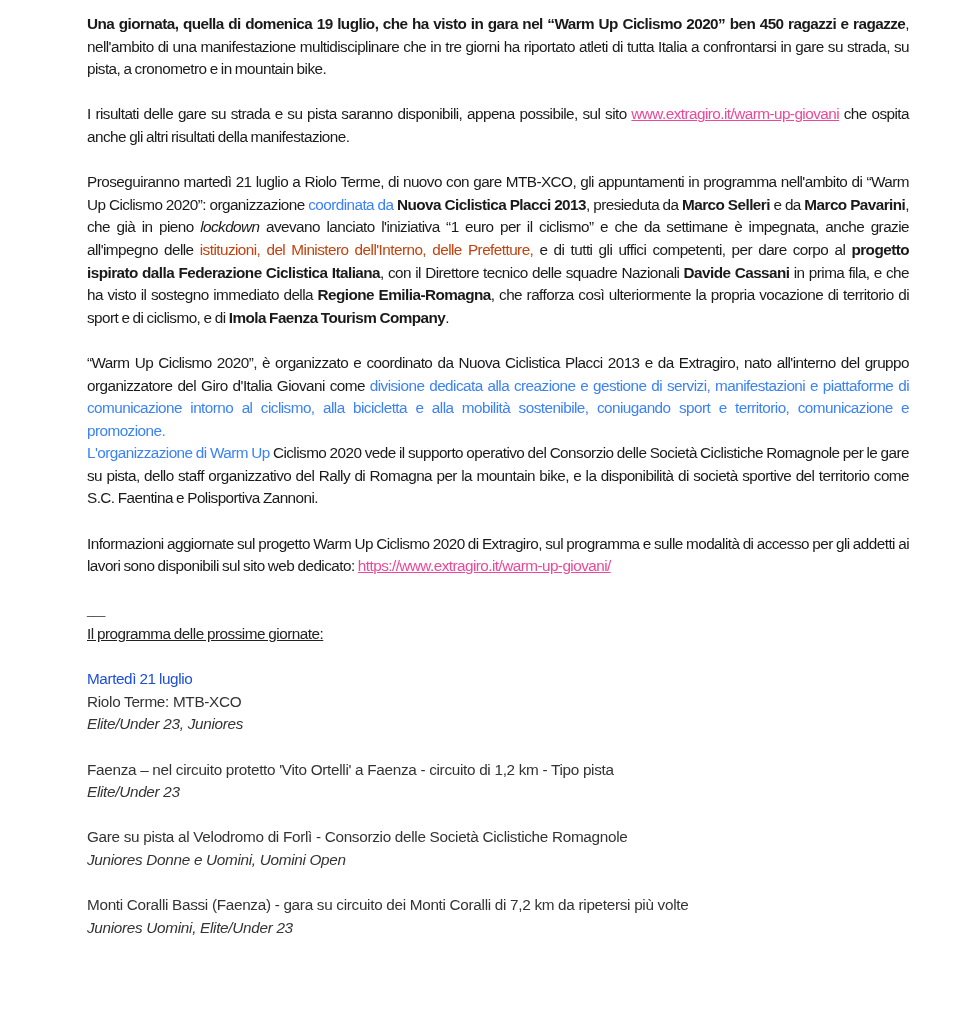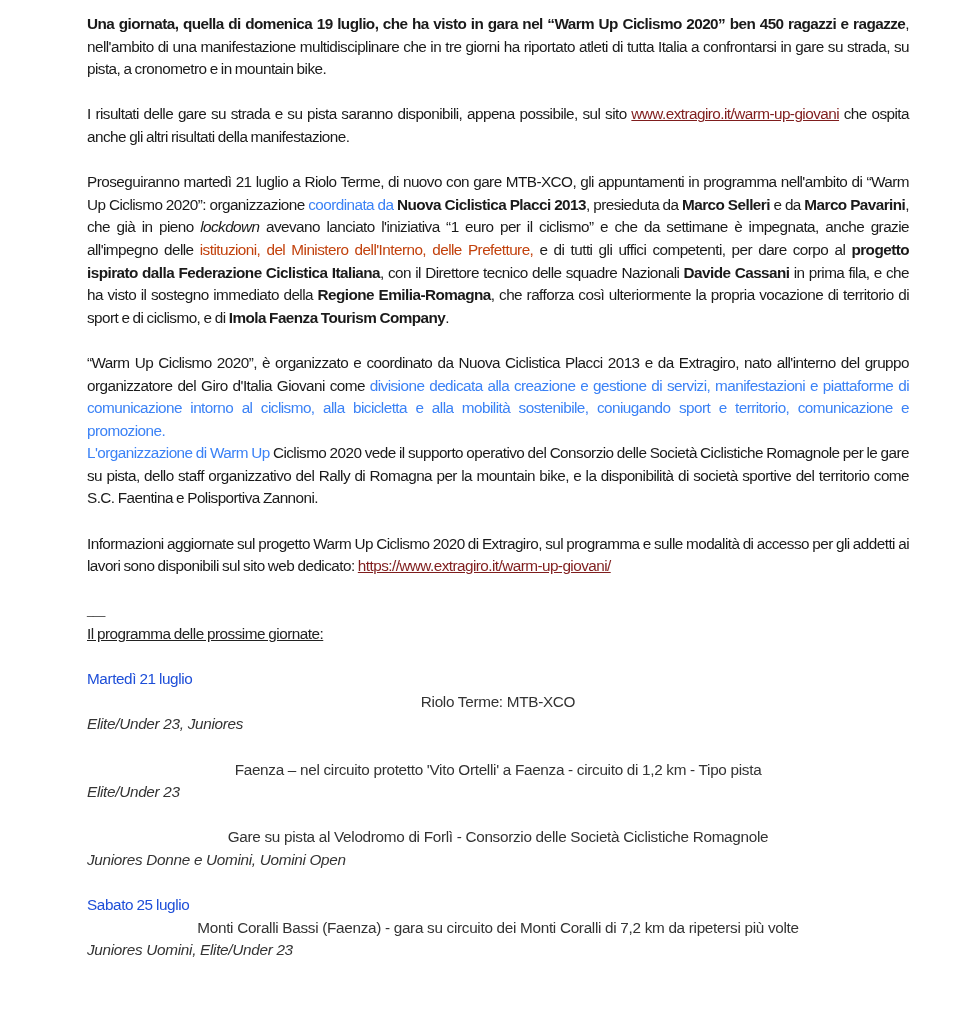--- a/index.html
+++ b/index.html
@@ -31,21 +31,21 @@
   .cond {
     font-stretch: condensed;
     letter-spacing: -0.55px;
     word-spacing: -0.5px;
   }
   .gap { height: 22.6px; }
   b, .b { font-weight: bold; }
   .dark { color: #3b82f6; }
   .light { color: #c2410c; }
   a.link {
-    color: #7f1d1d;
+    color: #ec4899;
   }
   .dash-line {
     font-size: 11px;
     line-height: 22.6px;
     margin: 0;
   }
   .prog-title {
     font-size: 15.3px;
     line-height: 22.6px;
     text-decoration: underline;
@@ -59,21 +59,20 @@
     color: #1d4ed8;
     letter-spacing: -0.4px;
     margin: 0;
   }
   .event {
     font-size: 15.3px;
     line-height: 22.6px;
     color: #333;
     margin: 0;
     letter-spacing: -0.3px;
-    text-align: center;
   }
   .cat {
     font-size: 15.3px;
     line-height: 22.6px;
     font-style: italic;
     color: #333;
     margin: 0;
     letter-spacing: -0.3px;
   }
 </style>
@@ -121,18 +120,17 @@
     <p class="event">Faenza – nel circuito protetto 'Vito Ortelli' a Faenza - circuito di 1,2 km - Tipo pista</p>
     <p class="cat">Elite/Under 23</p>
     <div class="gap"></div>
     <p class="event">Gare su pista al Velodromo di Forlì - Consorzio delle Società Ciclistiche Romagnole</p>
     <p class="cat">Juniores Donne e Uomini, Uomini Open</p>
   </div>
 
   <div class="gap"></div>
 
   <div>
-    <p class="day cond">Sabato 25 luglio</p>
     <p class="event">Monti Coralli Bassi (Faenza) - gara su circuito dei Monti Coralli di 7,2 km da ripetersi più volte</p>
     <p class="cat">Juniores Uomini, Elite/Under 23</p>
   </div>
 
 </div>
 
 </body></html>

